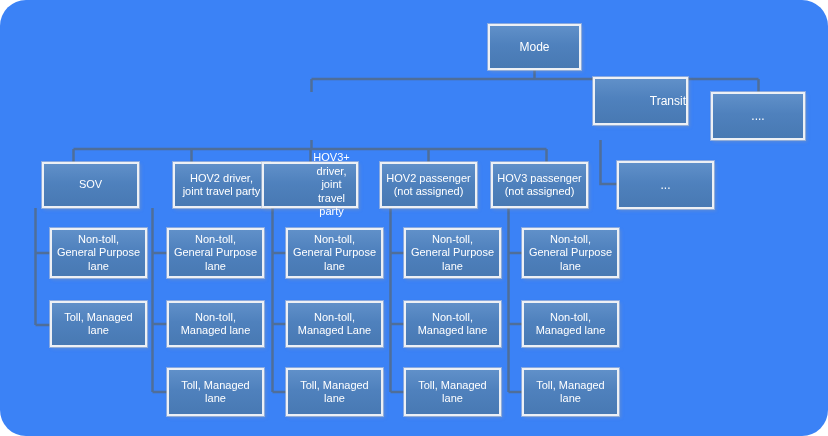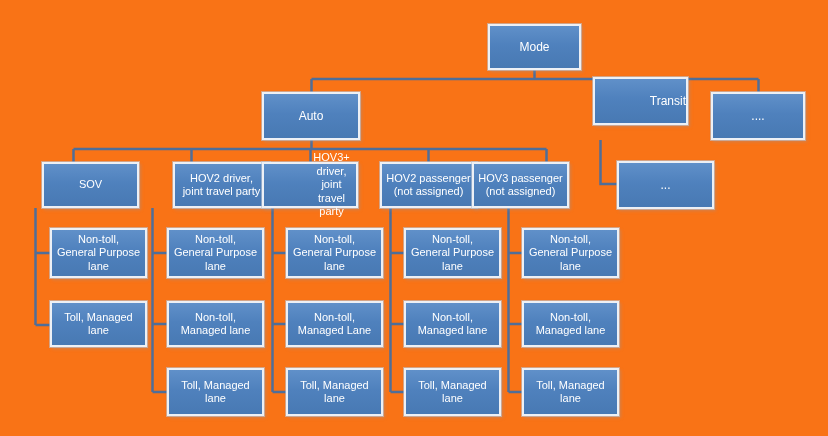--- a/index.html
+++ b/index.html
@@ -1,21 +1,22 @@
 <!DOCTYPE html>
 <html><head>
 <meta charset="utf-8">
 <style>
   html,body{margin:0;padding:0;background:#ffffff;}
   .canvas{
     position:relative;
     width:828px;height:436px;
-    background:#f97316;
+    background:#3b82f6;
     font-family:"Liberation Sans", sans-serif;
     overflow:hidden;
+    border-radius:26px;
   }
   .connectors{position:absolute;left:0;top:0;}
   .node{
     position:absolute;
     display:flex;align-items:center;justify-content:center;
     background:linear-gradient(180deg,#6090c9 0%,#4f81bd 45%,#4879b3 100%);
     border:2px solid #edf0f5;
     box-shadow:0 0 0 1px rgba(188,196,210,.6), 2px 2px 3px rgba(145,155,172,.35);
     color:#ffffff;
     text-align:center;
@@ -72,23 +73,20 @@
       <path d="M508.5,253 H522"></path>
       <path d="M508.5,324 H522"></path>
       <path d="M508.5,392 H522"></path>
     </g>
   </svg>
 
   <div class="node f12" style="left:488px;top:24px;width:93px;height:46px;">
     <span>Mode</span>
   </div>
 
-  <div class="node f12" style="left:262px;top:92px;width:98px;height:48px;">
-    <span>Auto</span>
-  </div>
   <div class="node f12" style="left:593px;top:77px;width:95px;height:48px;text-align:right;">
     <span>Transit</span>
   </div>
   <div class="node f12" style="left:711px;top:92px;width:94px;height:48px;">
     <span>....</span>
   </div>
 
   <div class="node f12" style="left:617px;top:161px;width:97px;height:48px;">
     <span>...</span>
   </div>
@@ -101,21 +99,21 @@
 joint travel party</span>
   </div>
   <div class="node f11" style="left:262px;top:162px;width:96px;height:46px;padding-left:43px;">
     <span>HOV3+ driver,
 joint travel party</span>
   </div>
   <div class="node f11" style="left:380px;top:162px;width:97px;height:46px;">
     <span>HOV2 passenger
 (not assigned)</span>
   </div>
-  <div class="node f11" style="left:472px;top:162px;width:97px;height:46px;">
+  <div class="node f11" style="left:491px;top:162px;width:97px;height:46px;">
     <span>HOV3 passenger
 (not assigned)</span>
   </div>
 
   <div class="node f11" style="left:50px;top:228px;width:97px;height:50px;">
     <span>Non-toll,
 General Purpose
 lane</span>
   </div>
   <div class="node f11" style="left:50px;top:301px;width:97px;height:46px;">

